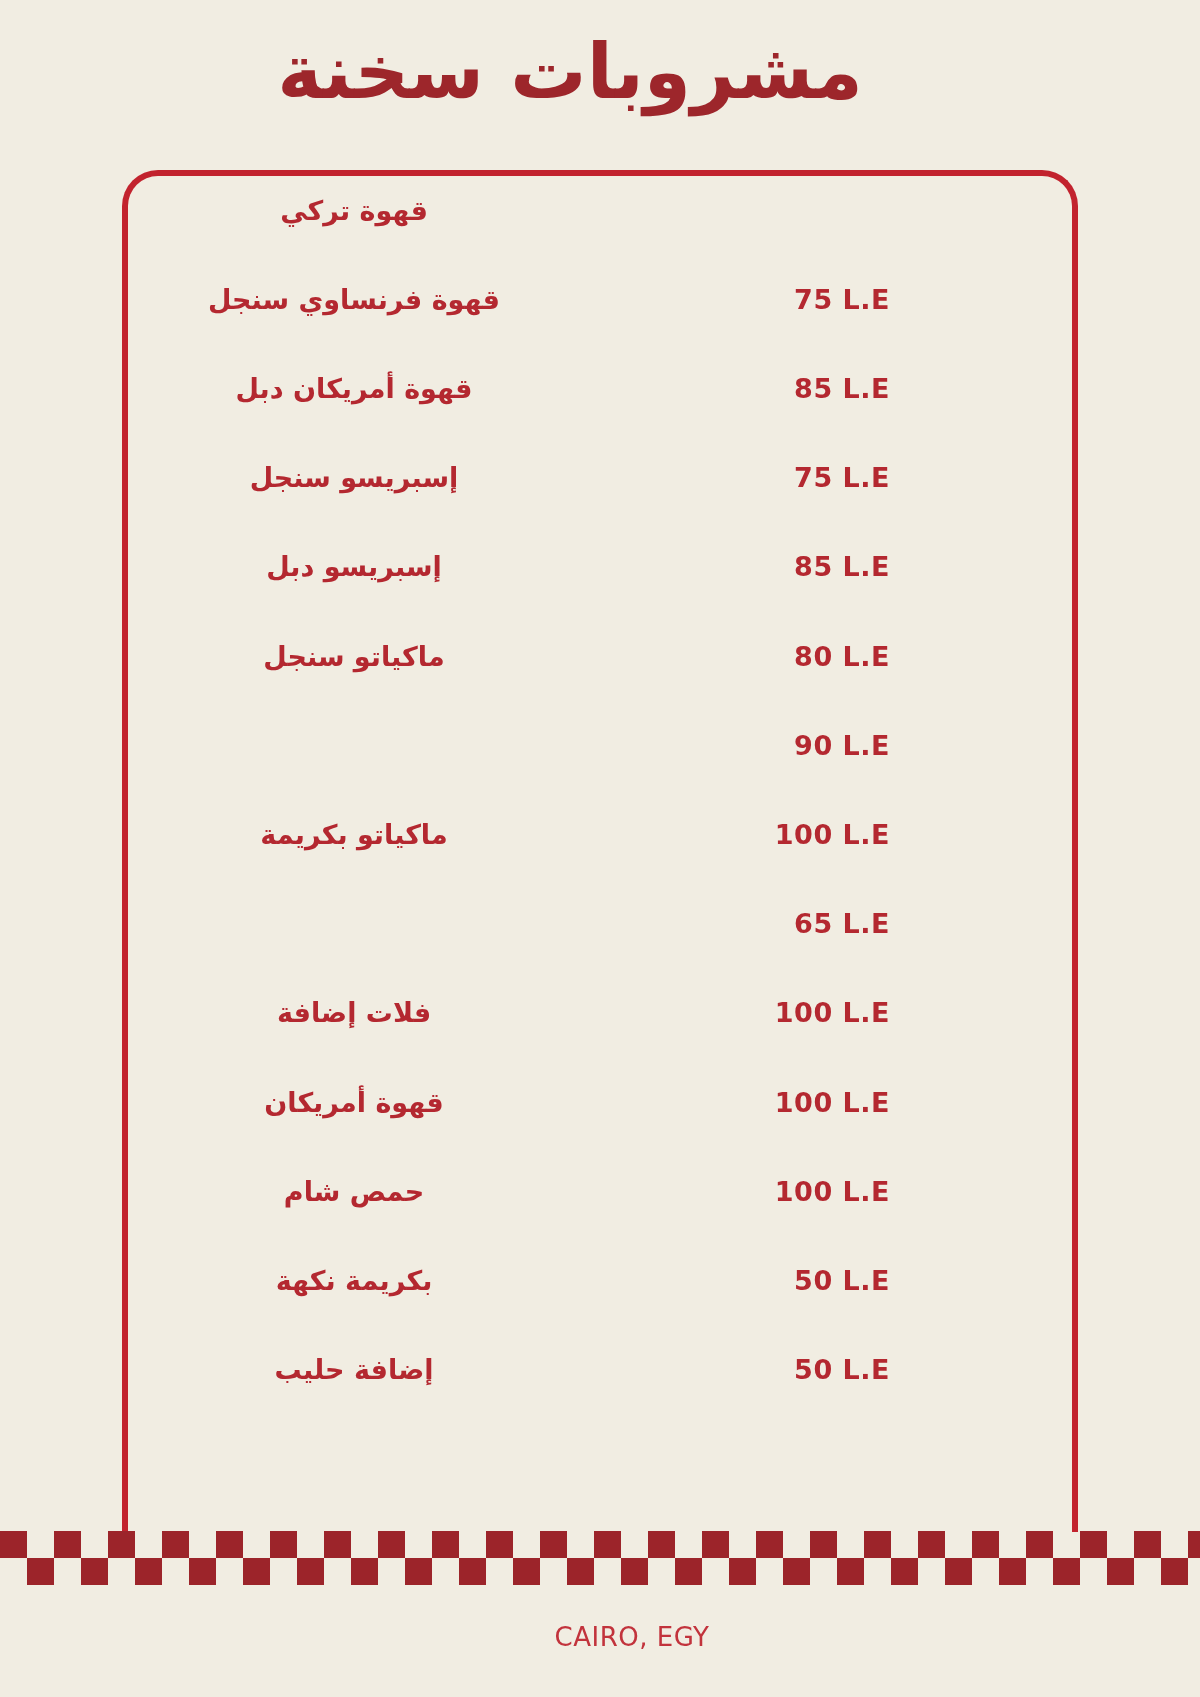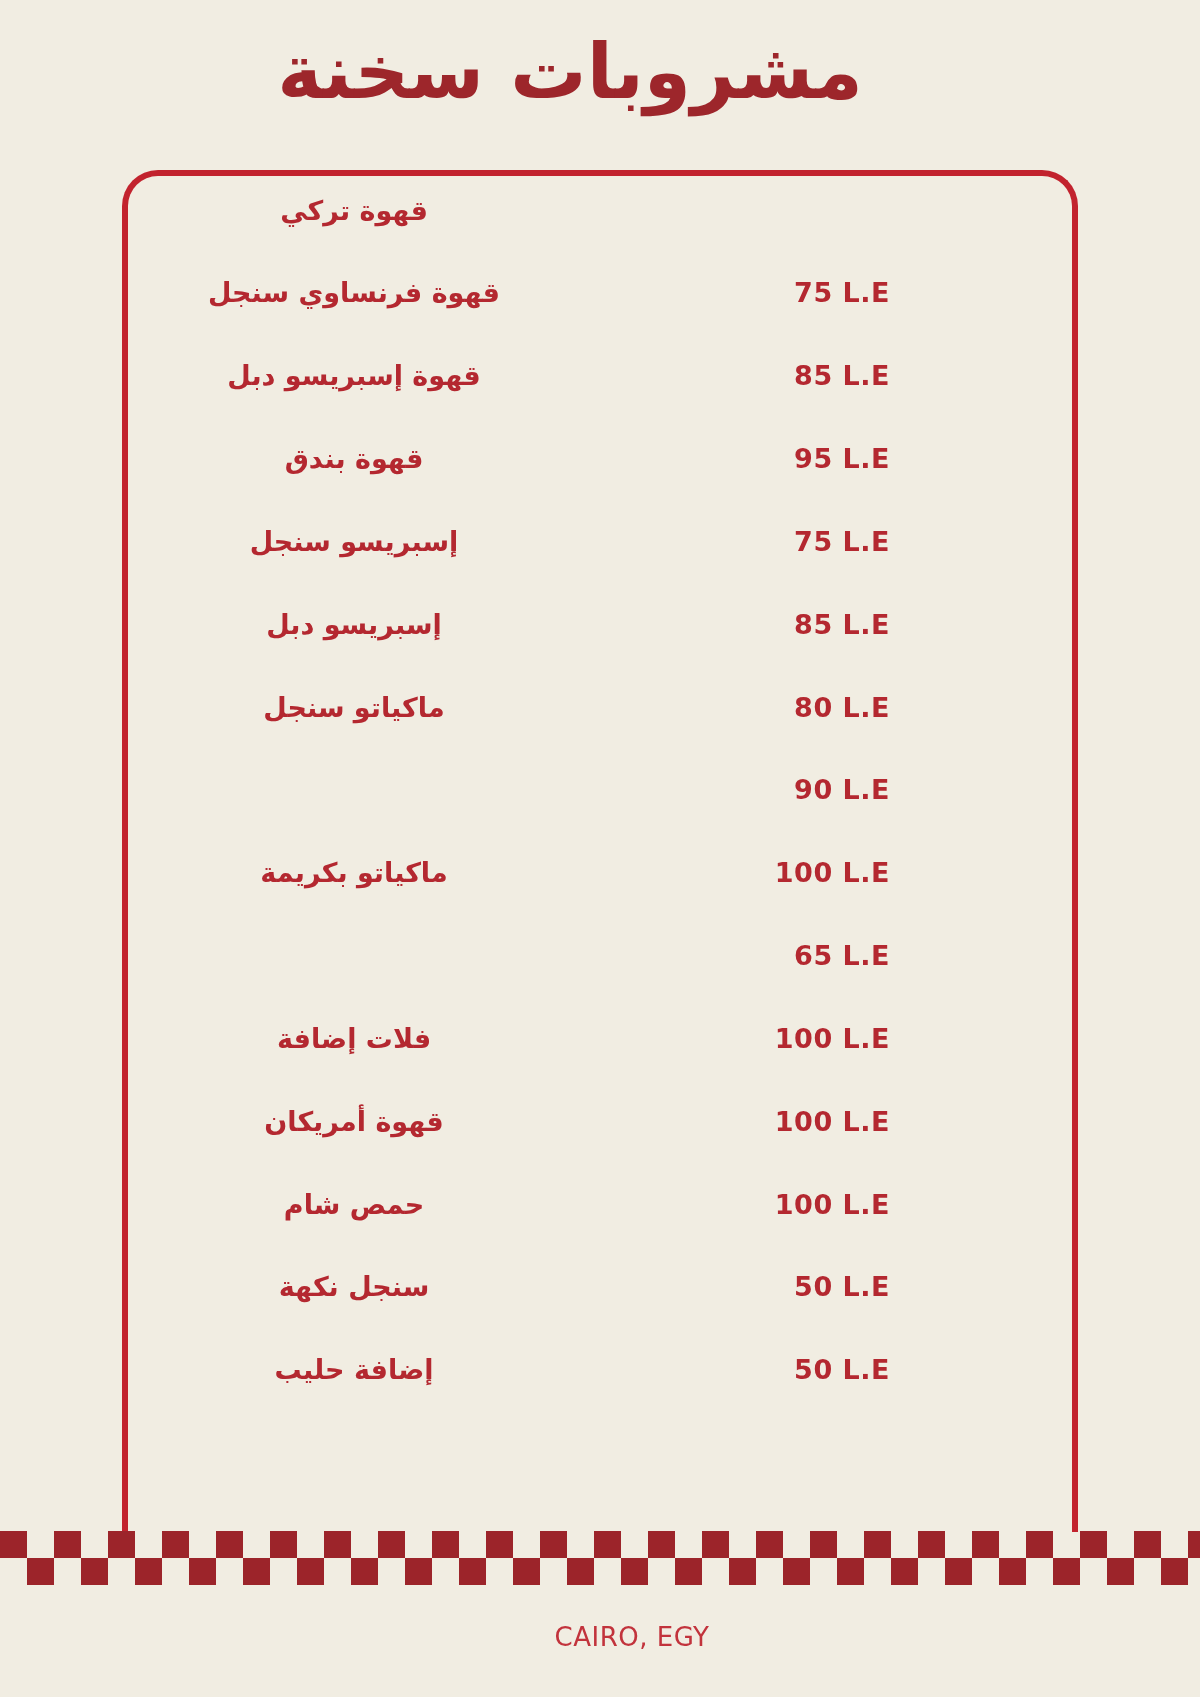--- a/index.html
+++ b/index.html
@@ -105,26 +105,22 @@
   <div class="menu-card">
 
   <div class="menu-row">
         <span class="item-name">قهوة تركي</span>
       </div>
       <div class="menu-row">
         <span class="item-name">قهوة فرنساوي سنجل</span>
         <span class="item-price">75 L.E</span>
       </div>
       <div class="menu-row">
-        <span class="item-name">قهوة إسبريسو دبل</span>
+        <span class="item-name">قهوة أمريكان دبل</span>
         <span class="item-price">85 L.E</span>
-      </div>
-      <div class="menu-row">
-        <span class="item-name">قهوة بندق</span>
-        <span class="item-price">95 L.E</span>
       </div>
       <div class="menu-row">
         <span class="item-name">إسبريسو سنجل</span>
         <span class="item-price">75 L.E</span>
       </div>
       <div class="menu-row">
         <span class="item-name">إسبريسو دبل</span>
         <span class="item-price">85 L.E</span>
       </div>
       <div class="menu-row">
@@ -147,21 +143,21 @@
       </div>
       <div class="menu-row">
         <span class="item-name">قهوة أمريكان</span>
         <span class="item-price">100 L.E</span>
       </div>
       <div class="menu-row">
         <span class="item-name">حمص شام</span>
         <span class="item-price">100 L.E</span>
       </div>
       <div class="menu-row">
-        <span class="item-name">سنجل نكهة</span>
+        <span class="item-name">بكريمة نكهة</span>
         <span class="item-price">50 L.E</span>
       </div>
       <div class="menu-row">
         <span class="item-name">إضافة حليب</span>
         <span class="item-price">50 L.E</span>
       </div>
     </div>
 
   <div class="checker">
     <div class="row1"></div>

